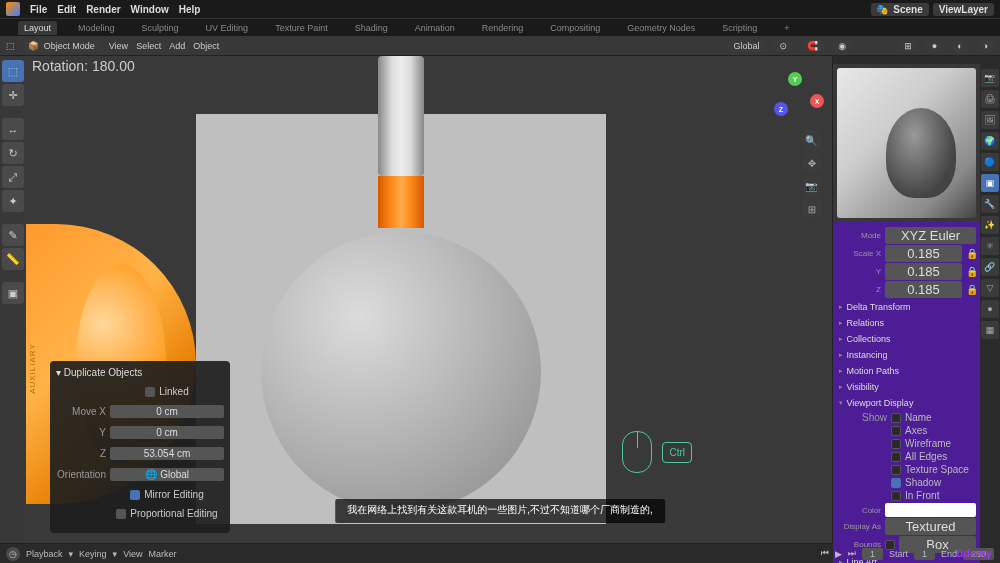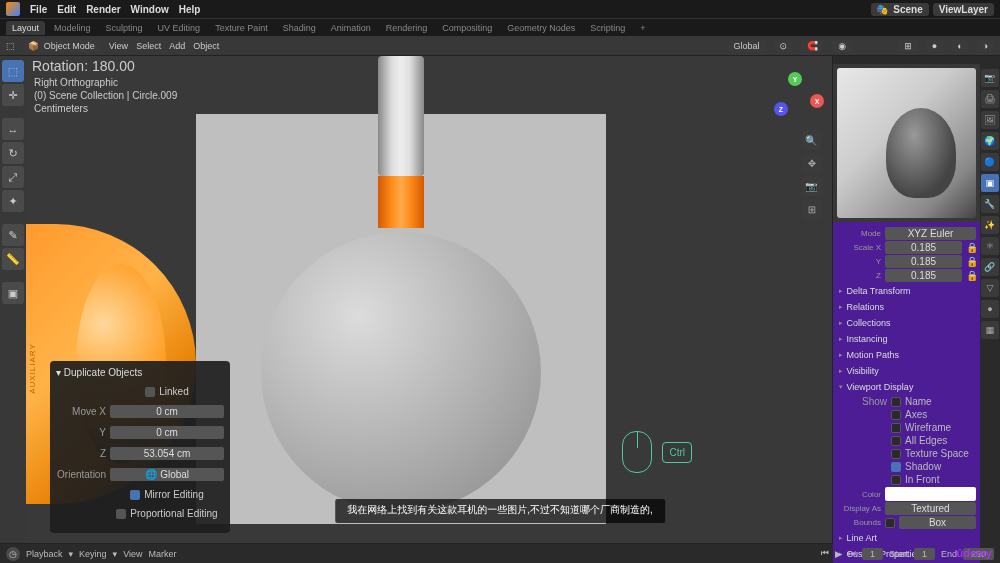--- a/index.html
+++ b/index.html
@@ -1,21 +1,21 @@
 <!DOCTYPE html>
 <html><head>
 <meta charset="utf-8">
 <style>
 * { margin:0; padding:0; box-sizing:border-box; font-family:sans-serif; font-size:10px; user-select:none; }
 body { background:#2b2b2b; color:#ccc; width:1000px; height:563px; overflow:hidden; position:relative; }
 .topbar { height:18px; background:#1a1a1a; display:flex; align-items:center; padding:0 6px; gap:10px; }
 .topbar span { color:#ddd;font-weight:bold; }
 .topbar .right { margin-left:auto; display:flex; gap:4px; align-items:center; }
 .pill { background:#3a3a3a; padding:1px 6px; border-radius:3px; display:flex; align-items:center; gap:4px; }
-.workspace-tabs { height:18px; background:#1a1a1a; display:flex; align-items:center; padding:0 6px; gap:3px; border-top:1px solid #333; }
+.workspace-tabs { height:18px; background:#1a1a1a; display:flex; align-items:center; padding:0 18px; gap:15px; border-top:1px solid #333; }
 .workspace-tabs span { padding:2px 6px; color:#888; font-size:9px; border-radius:3px 3px 0 0; }
 .workspace-tabs .active { background:#383838; color:#ddd; }
 .headerbar { height:20px; background:#383838; display:flex; align-items:center; padding:0 6px; gap:8px; border-bottom:1px solid #222; }
 .headerbar span { color:#ccc; font-size:9px; }
 .main { display:flex; height:calc(100% - 76px); }
 .left-tools { width:26px; background:#383838; display:flex; flex-direction:column; gap:2px; padding:4px 2px; }
 .tool { width:22px; height:22px; background:#4a4a4a; border-radius:3px; display:flex; align-items:center; justify-content:center; color:#ccc; font-size:11px; }
 .tool.active { background:#4772b3; }
 .gap { height:8px; }
 .viewport { flex:1; background:#393939; position:relative; overflow:hidden; }
@@ -49,21 +49,21 @@
 .right-panel { width:168px; background:#383838; display:flex; flex-direction:column; border-left:1px solid #222; }
 .outliner { height:80px; background:#2a2a2a; padding:4px; overflow:hidden; }
 .outliner .row { display:flex; align-items:center; gap:4px; padding:1px 2px; color:#ccc; font-size:9px; }
 .outliner .row .tri { color:#888; }
 .ref-img { height:150px; background:linear-gradient(135deg,#e8e8e8 0%,#ccc 40%,#888 80%,#444); position:relative; margin:4px; border-radius:3px; }
 .ref-img::after { content:''; position:absolute; right:20px; bottom:20px; width:70px; height:90px; background:radial-gradient(ellipse at 40% 30%,#999,#444 70%); border-radius:50% 50% 40% 40%; }
 .props { flex:1; background:#4c1d95; overflow-y:auto; padding:4px; }
 .props::-webkit-scrollbar { width:6px; }
 .prop-row { display:flex; align-items:center; margin:1px 0; gap:4px; }
 .prop-label { width:44px; color:#999; text-align:right; font-size:8px; }
-.prop-field { flex:1; background:#555; padding:1px 0; border-radius:2px; color:#ddd; font-size:10px; text-align:center; }
+.prop-field { flex:1; background:#555; padding:1px 0; border-radius:2px; color:#ddd; font-size:13px; text-align:center; }
 .prop-section { color:#ddd; padding:3px 2px; font-size:9px; display:flex; align-items:center; gap:4px; }
 .prop-section::before { content:'▸'; color:#888; font-size:7px; }
 .prop-section.open::before { content:'▾'; }
 .prop-check-row { display:flex; align-items:center; gap:4px; padding:1px 2px 1px 20px; font-size:8px; color:#bbb; }
 .pcheck { width:10px; height:10px; background:#2a2a2a; border:1px solid #555; border-radius:2px; }
 .pcheck.on { background:#4772b3; border-color:#4772b3; }
 .color-swatch { flex:1; height:14px; background:#fff; border-radius:2px; }
 .side-tabs { width:20px; background:#2a2a2a; display:flex; flex-direction:column; gap:1px; padding-top:4px; }
 .stab { width:18px; height:18px; background:#3a3a3a; border-radius:2px; margin:1px auto; display:flex; align-items:center; justify-content:center; font-size:9px; color:#aaa; }
 .stab.active { background:#4772b3; color:#fff; }
@@ -148,25 +148,20 @@
     <div class="tool">✦</div>
     <div class="gap"></div>
     <div class="tool">✎</div>
     <div class="tool">📏</div>
     <div class="gap"></div>
     <div class="tool">▣</div>
   </div>
 
   <div class="viewport">
     <div class="rotation-info" style="position:absolute;top:2px;left:6px;">Rotation: 180.00</div>
-    <div class="view-header" style="top:20px;">
-      <div>Right Orthographic</div>
-      <div>(0) Scene Collection | Circle.009</div>
-      <div>Centimeters</div>
-    </div>
 
     <div class="ref-left"></div>
 
     <div class="canvas">
       <div class="cyl-top"></div>
       <div class="cyl-orange"></div>
       <div class="big-circle"></div>
     </div>
 
     <div class="gizmo">

